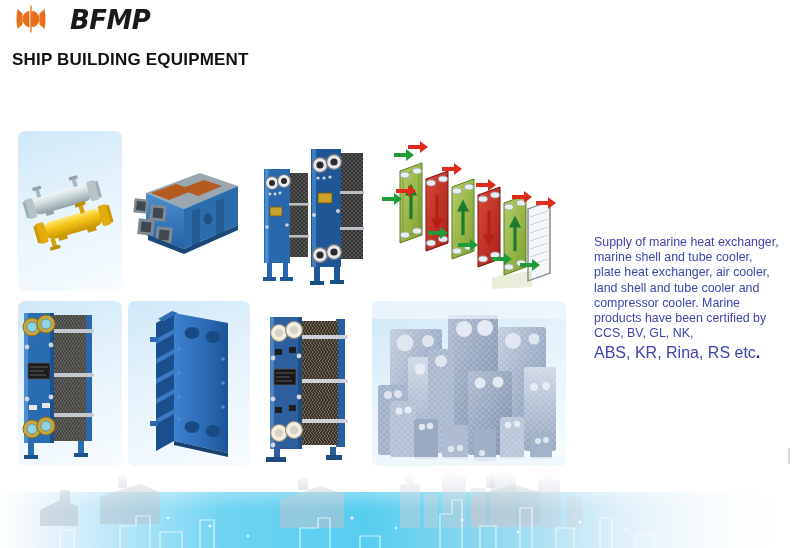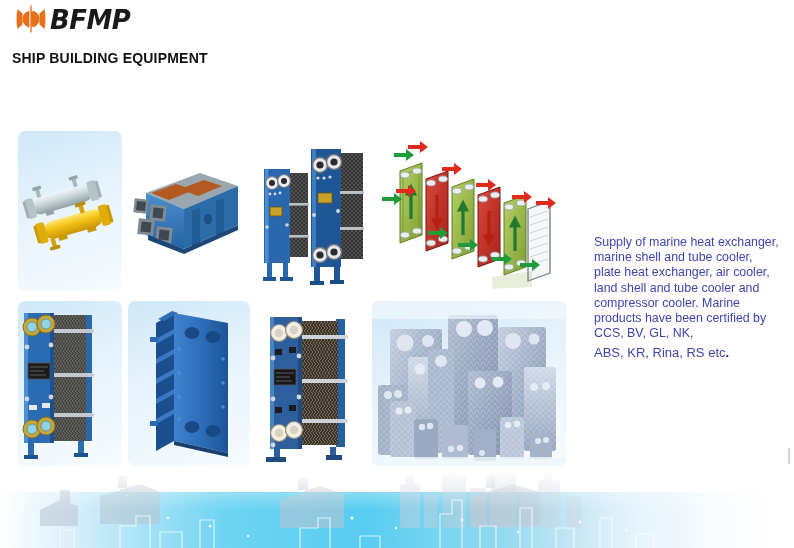--- a/index.html
+++ b/index.html
@@ -17,21 +17,21 @@
 
   
   .logo-area {
     position: absolute;
     left: 14px;
     top: 2px;
     width: 200px;
     height: 34px;
     display: flex;
     align-items: center;
-    gap: 2px;
+    gap: 22px;
   }
   .logo-mark {
     width: 34px;
     height: 30px;
     flex: 0 0 auto;
     position: relative;
   }
   .logo-text {
     font-family: "DejaVu Sans", sans-serif;
     font-weight: bold;
@@ -41,21 +41,21 @@
     color: #1a1a1a;
     line-height: 1;
     transform: scaleX(0.96);
     transform-origin: left center;
   }
 
   .page-title {
     position: absolute;
     left: 12px;
     top: 50px;
-    font-size: 14px;
+    font-size: 17px;
     font-weight: bold;
     color: #111111;
     letter-spacing: 0.2px;
     font-family: "Liberation Sans", sans-serif;
   }
 
   
   .gallery {
     position: absolute;
     left: 18px;
@@ -92,21 +92,21 @@
     position: absolute;
     left: 594px;
     top: 235px;
     width: 186px;
     color: #3f44ad;
     font-size: 12.4px;
     line-height: 15.2px;
     font-family: "Liberation Sans", sans-serif;
   }
   .description .tail {
-    font-size: 13px;
+    font-size: 16px;
     line-height: 19px;
     display: block;
     margin-top: 2px;
   }
   .description .tail .dot { color: #23267a; font-weight: bold; }
 
   
   .footer-band {
     position: absolute;
     left: 0;

